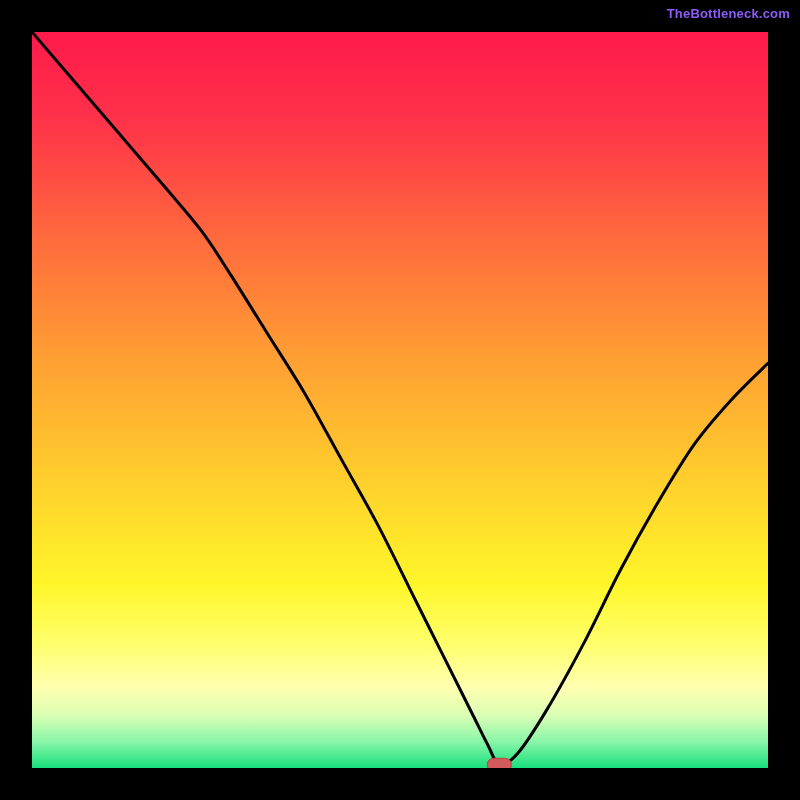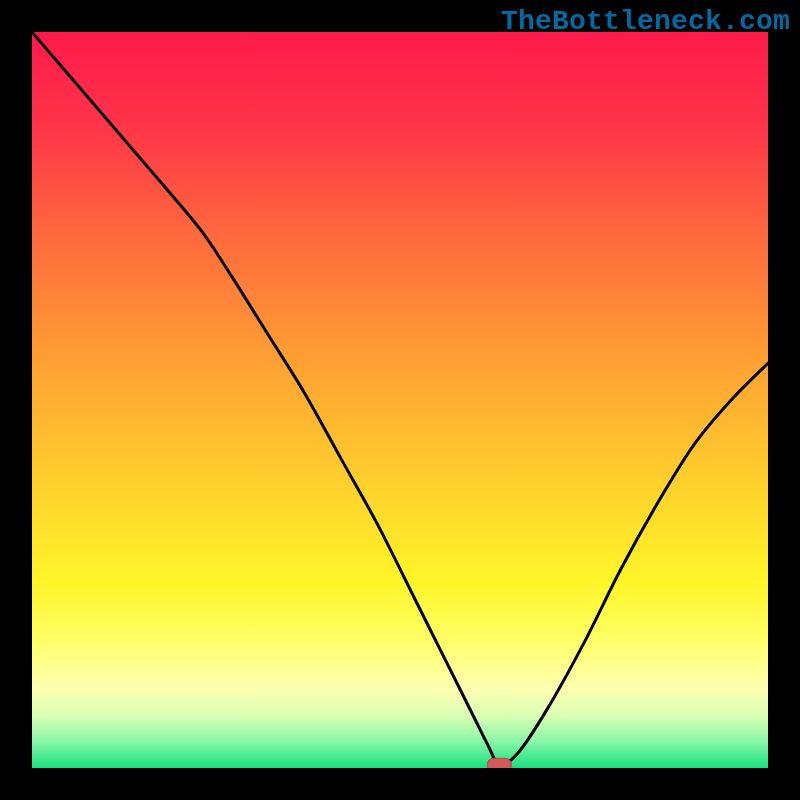--- a/index.html
+++ b/index.html
@@ -28,24 +28,24 @@
   }
   .plot svg {
     display: block;
     width: 100%;
     height: 100%;
   }
   .attr {
     position: absolute;
     top: 6px;
     right: 10px;
-    font-family: Liberation Mono, monospace;
-    font-size: 28px;
+    font-family: Liberation Sans, sans-serif;
+    font-size: 13px;
     font-weight: 700;
-    color: #0369a1;
+    color: #8b5cf6;
     letter-spacing: 0.2px;
   }
 </style>
 </head>
 <body>
 
 <div class="frame">
 
   <div class="attr">TheBottleneck.com</div>
 

